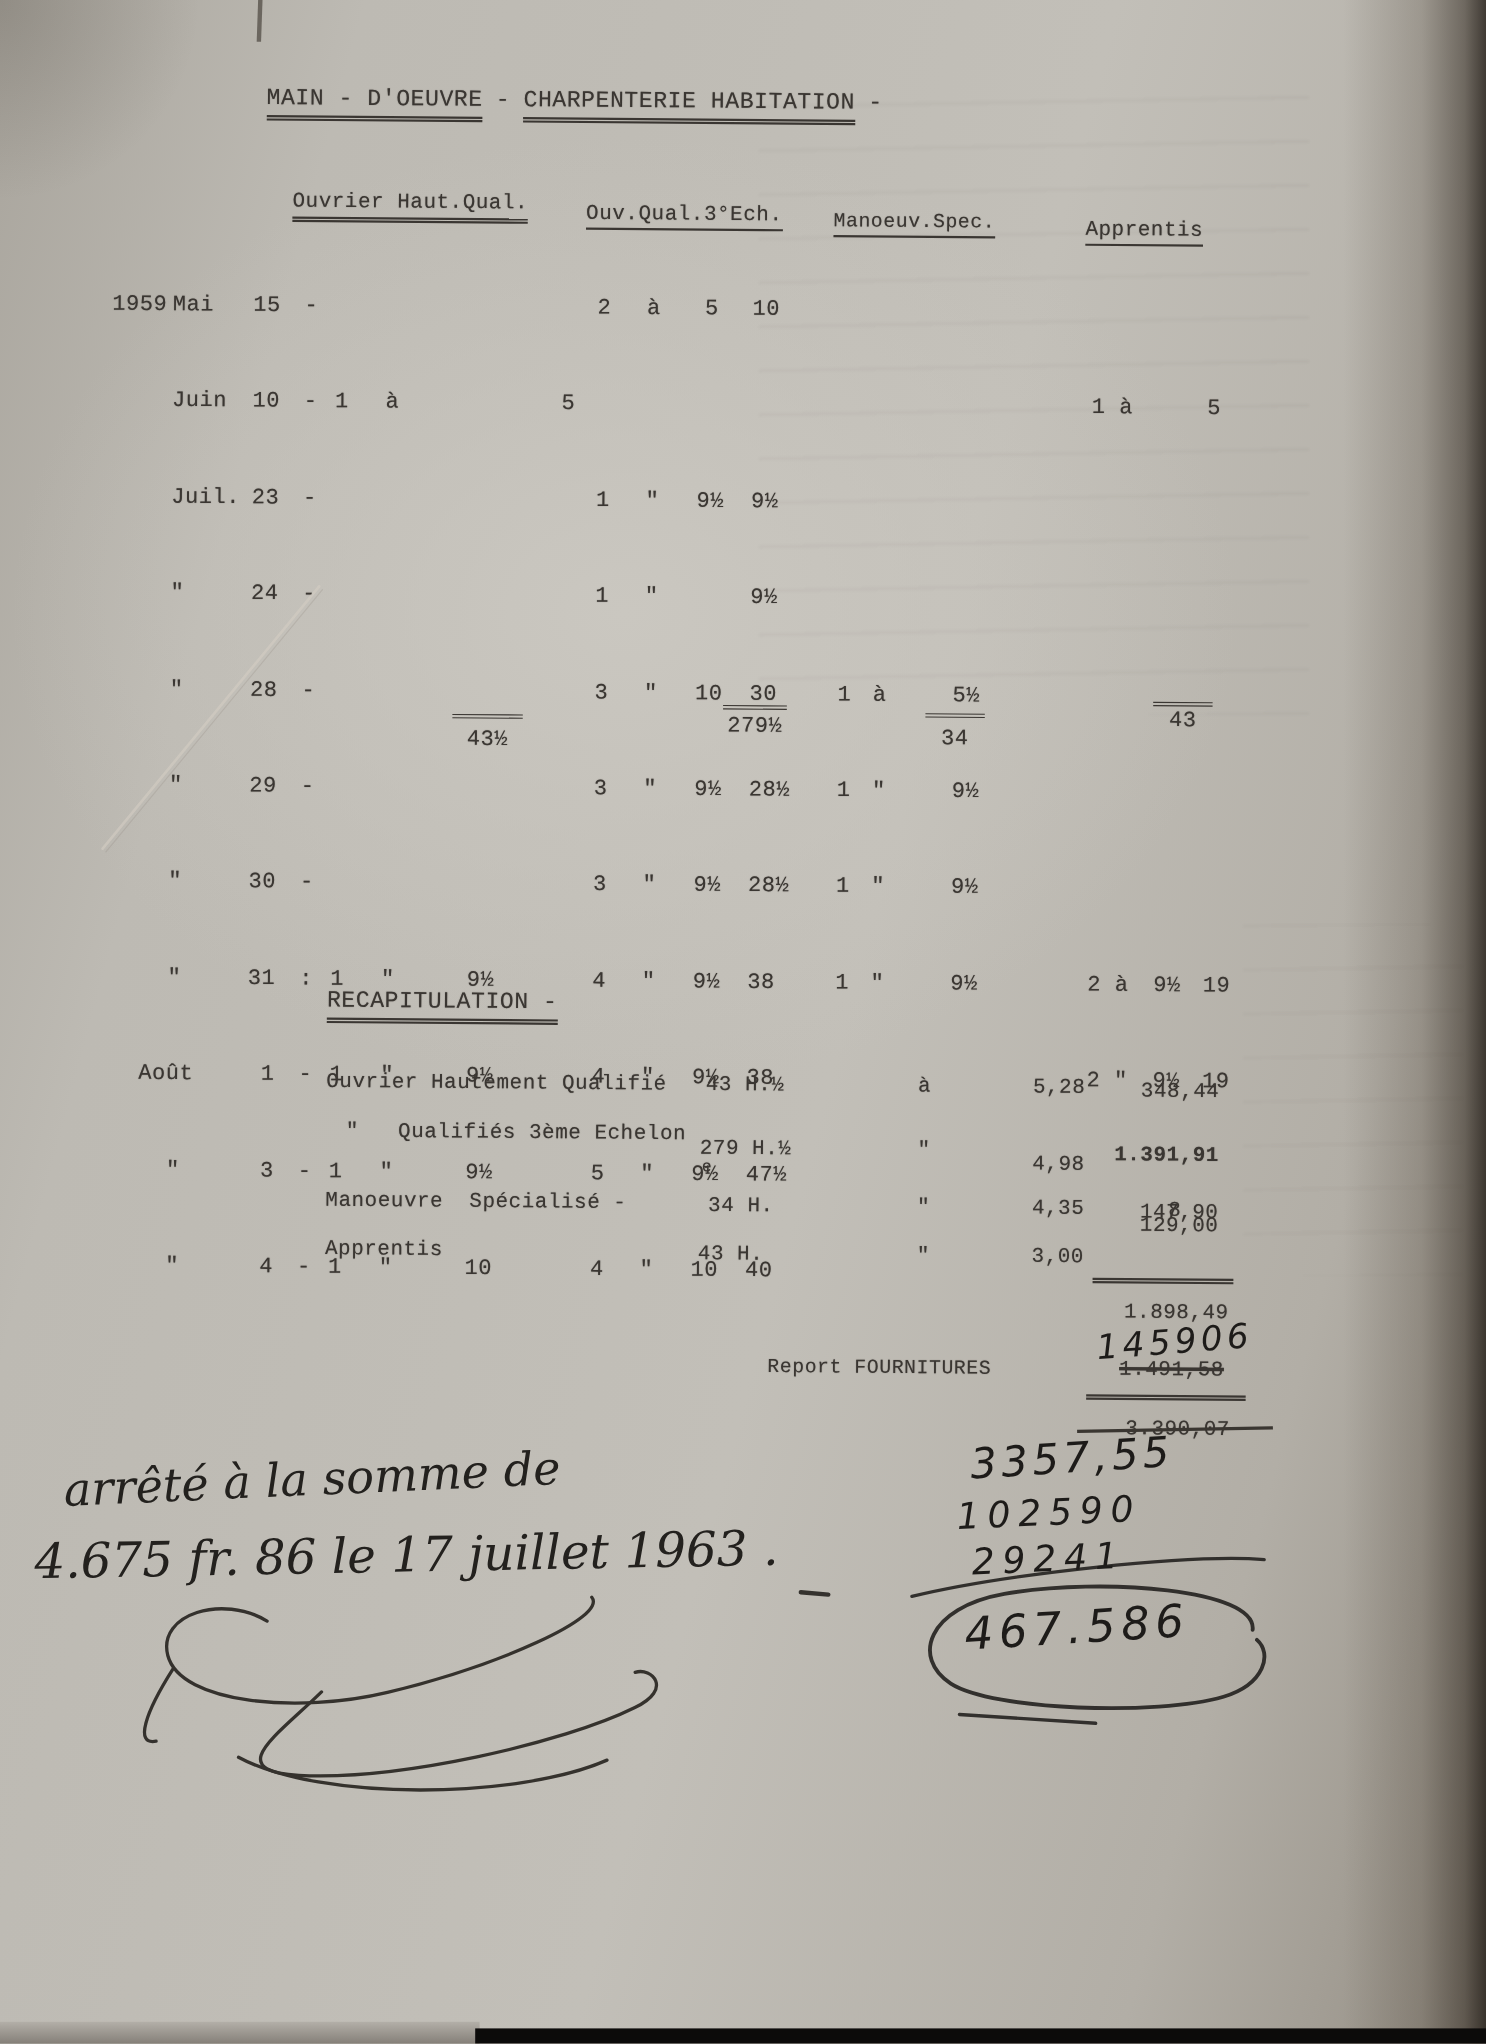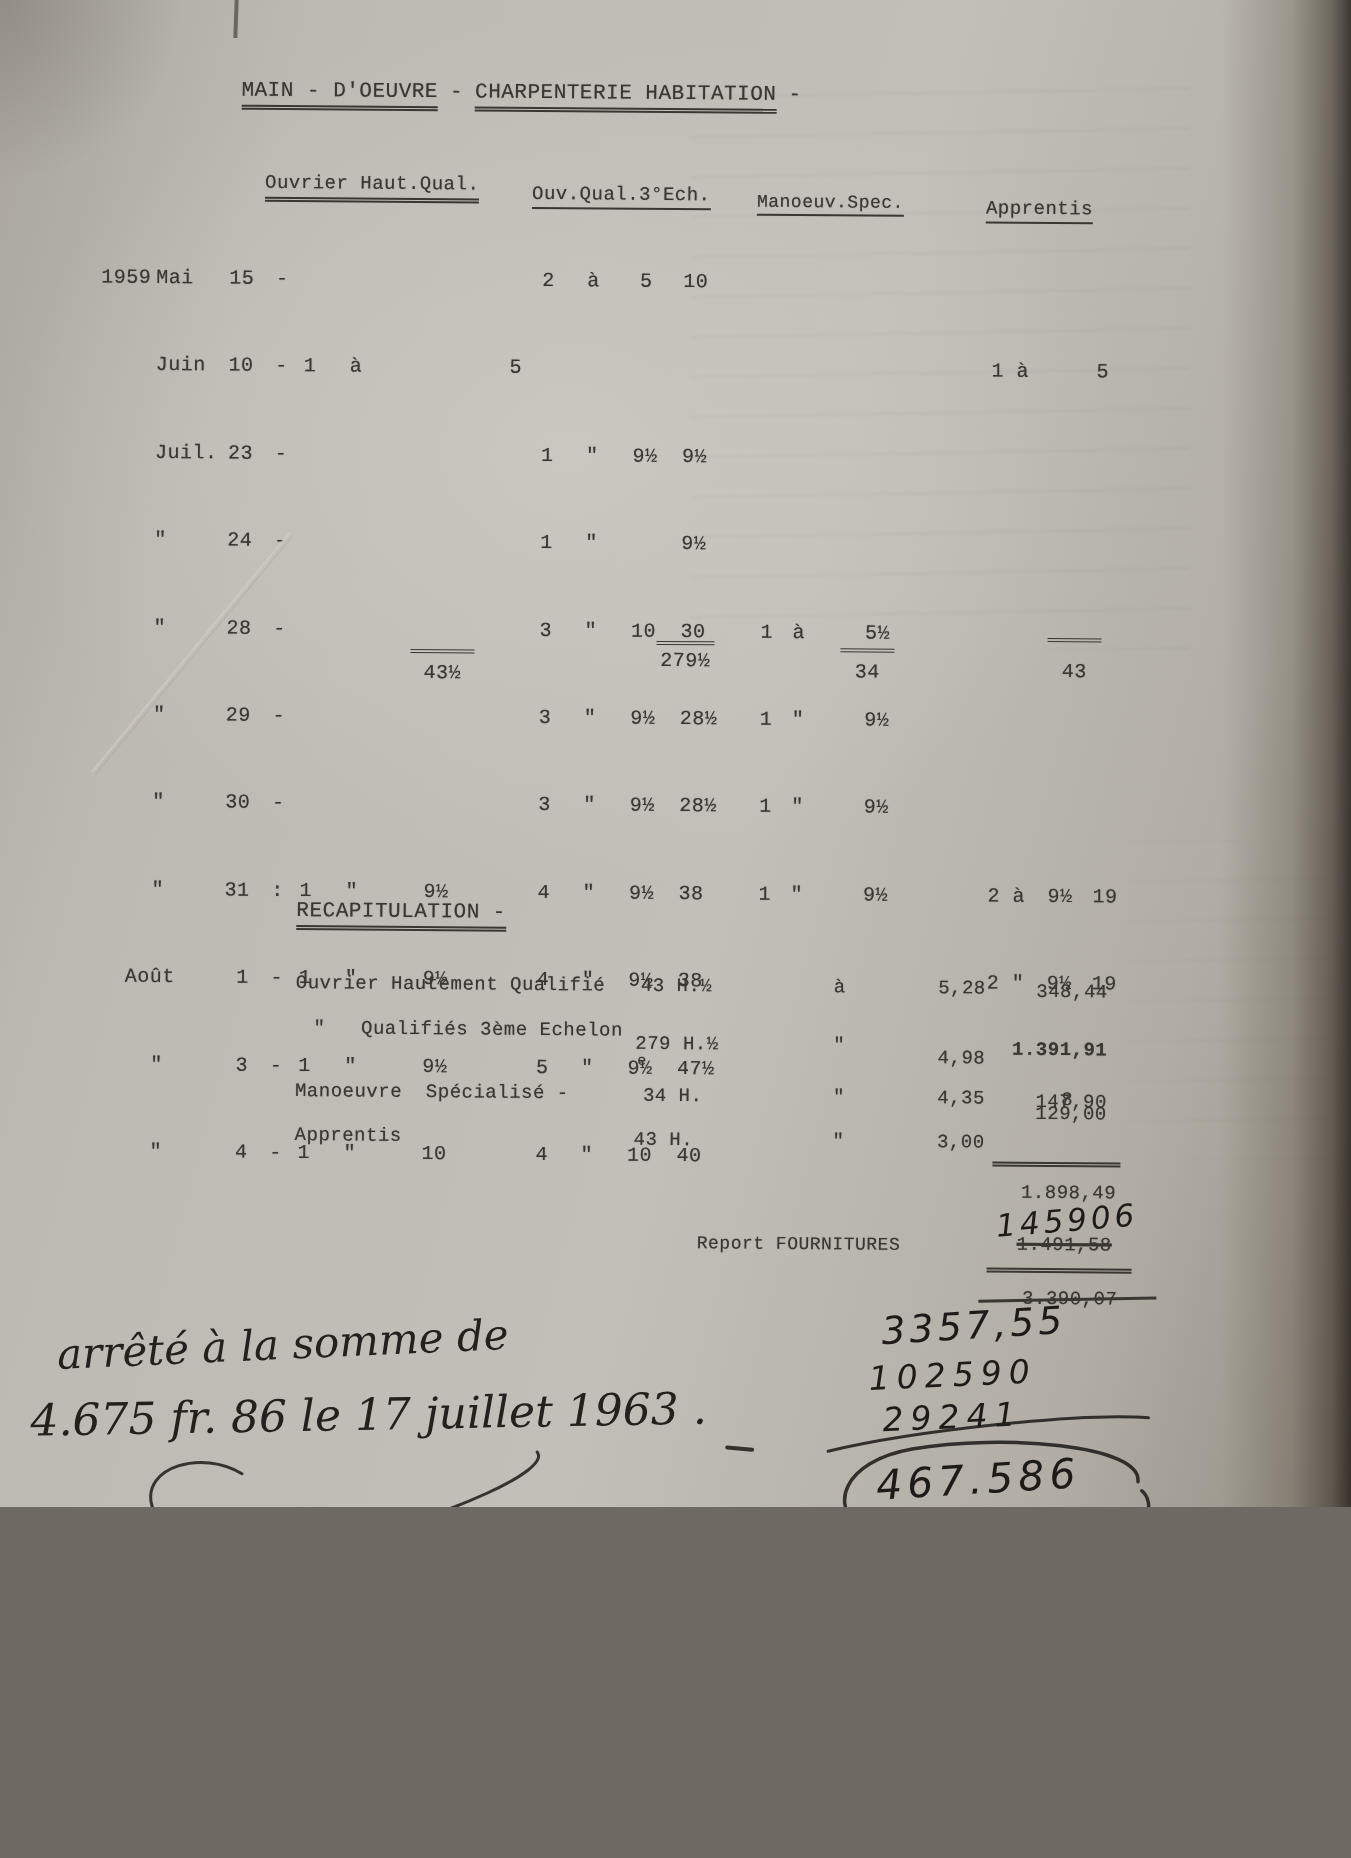--- a/index.html
+++ b/index.html
@@ -1,16 +1,16 @@
 <!DOCTYPE html>
 <html><head>
 <meta charset="utf-8">
 <style>
   html,body{margin:0;padding:0;background:#6e6a63;}
-  .page{position:relative;width:1351px;height:1507px;overflow:hidden;
+  .page{position:relative;width:1351px;height:1858px;overflow:hidden;
     font-family:"Liberation Mono",monospace;
     background:
       radial-gradient(ellipse 900px 700px at 42% 30%, #cac7c0 0%, rgba(202,199,192,0) 62%),
       radial-gradient(circle 260px at 0% 0%, rgba(62,56,48,.22), rgba(62,56,48,0) 70%),
       linear-gradient(105deg, #a9a59d 0%, #bdbab3 18%, #c2bfb8 55%, #b2aea6 82%, #948e84 100%),
       #b7b4ad;}
   .abs{position:absolute;}
   i{font-style:normal;}
   .tw{color:#3a3632;text-shadow:0 0 1px rgba(58,54,50,.55);letter-spacing:.5px;white-space:pre;}
   .u2{border-bottom:5px double #3a3632;padding-bottom:3px;}
@@ -79,21 +79,21 @@
       <div class="trow"><i class="c cy"></i><i class="c cm">"</i><i class="c cd">30</i><i class="c cs">-</i><i class="c on"></i><i class="c oq"></i><i class="c or"></i><i class="c qn">3</i><i class="c qq">"</i><i class="c qr">9½</i><i class="c qt">28½</i><i class="c mn">1</i><i class="c mq">"</i><i class="c mr">9½</i><i class="c gap"></i><i class="c an"></i><i class="c aq"></i><i class="c ar"></i><i class="c at"></i></div>
       <div class="trow"><i class="c cy"></i><i class="c cm">"</i><i class="c cd">31</i><i class="c cs">:</i><i class="c on">1</i><i class="c oq">"</i><i class="c or">9½</i><i class="c qn">4</i><i class="c qq">"</i><i class="c qr">9½</i><i class="c qt">38</i><i class="c mn">1</i><i class="c mq">"</i><i class="c mr">9½</i><i class="c gap"></i><i class="c an">2</i><i class="c aq">à</i><i class="c ar">9½</i><i class="c at">19</i></div>
       <div class="trow"><i class="c cy"></i><i class="c cm" style="margin-left:-26px;width:84px;">Août</i><i class="c cd">1</i><i class="c cs">-</i><i class="c on">1</i><i class="c oq">"</i><i class="c or">9½</i><i class="c qn">4</i><i class="c qq">"</i><i class="c qr">9½</i><i class="c qt">38</i><i class="c mn"></i><i class="c mq"></i><i class="c mr"></i><i class="c gap"></i><i class="c an">2</i><i class="c aq">"</i><i class="c ar">9½</i><i class="c at">19</i></div>
       <div class="trow"><i class="c cy"></i><i class="c cm">"</i><i class="c cd">3</i><i class="c cs">-</i><i class="c on">1</i><i class="c oq">"</i><i class="c or">9½</i><i class="c qn">5</i><i class="c qq">"</i><i class="c qr">9½</i><i class="c qt">47½</i><i class="c mn"></i><i class="c mq"></i><i class="c mr"></i><i class="c gap"></i><i class="c an"></i><i class="c aq"></i><i class="c ar"></i><i class="c at"></i></div>
       <div class="trow"><i class="c cy"></i><i class="c cm">"</i><i class="c cd">4</i><i class="c cs">-</i><i class="c on">1</i><i class="c oq">"</i><i class="c or">10</i><i class="c qn">4</i><i class="c qq">"</i><i class="c qr">10</i><i class="c qt">40</i><i class="c mn"></i><i class="c mq"></i><i class="c mr"></i><i class="c gap"></i><i class="c an"></i><i class="c aq"></i><i class="c ar"></i><i class="c at"></i></div>
     </div>
 
     <div class="abs tw total" style="left:412px;top:650px;width:64px;padding-top:8px;"><span>43½</span></div>
     <div class="abs tw total" style="left:658px;top:640px;width:58px;padding-top:4px;text-align:center;"><span>279½</span></div>
     <div class="abs tw total" style="left:842px;top:646px;width:54px;padding-top:8px;"><span>34</span></div>
-    <div class="abs tw total" style="left:1049px;top:634px;width:54px;padding-top:18px;"><span>43</span></div>
+    <div class="abs tw total" style="left:1049px;top:634px;width:54px;padding-top:2px;"><span>43</span></div>
 
     <div class="abs tw u2" style="left:300px;top:901px;font-size:21px;">RECAPITULATION -</div>
 
     <div class="abs tw r19" style="left:300px;top:974px;">Ouvrier Hautement Qualifié</div>
     <div class="abs tw r19" style="left:645px;top:974px;">43 H.½</div>
     <div class="abs tw r19" style="left:838px;top:974px;">à</div>
     <div class="abs tw r19 right" style="left:890px;top:974px;width:100px;">5,28</div>
     <div class="abs tw r19 right" style="left:990px;top:977px;width:122px;">348,44</div>
 
     <div class="abs tw r19" style="left:318px;top:1019px;">"   Qualifiés 3ème Echelon</div>

